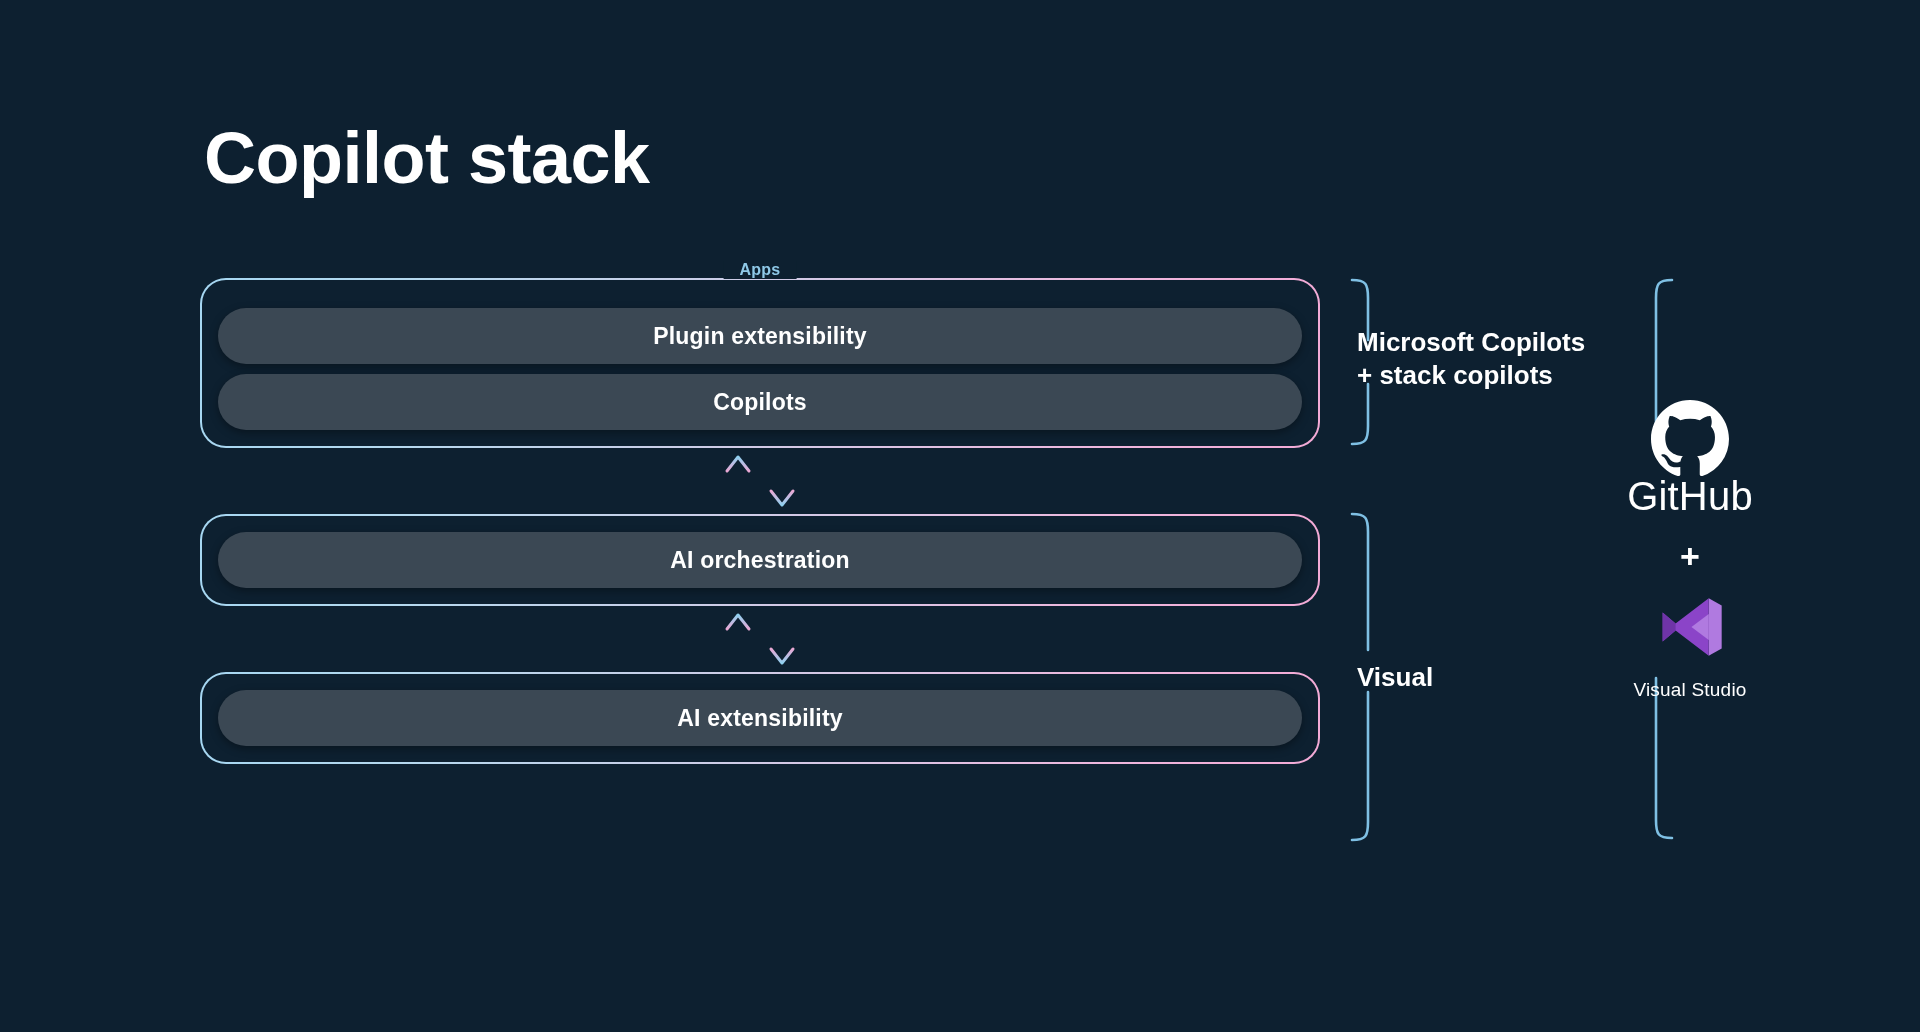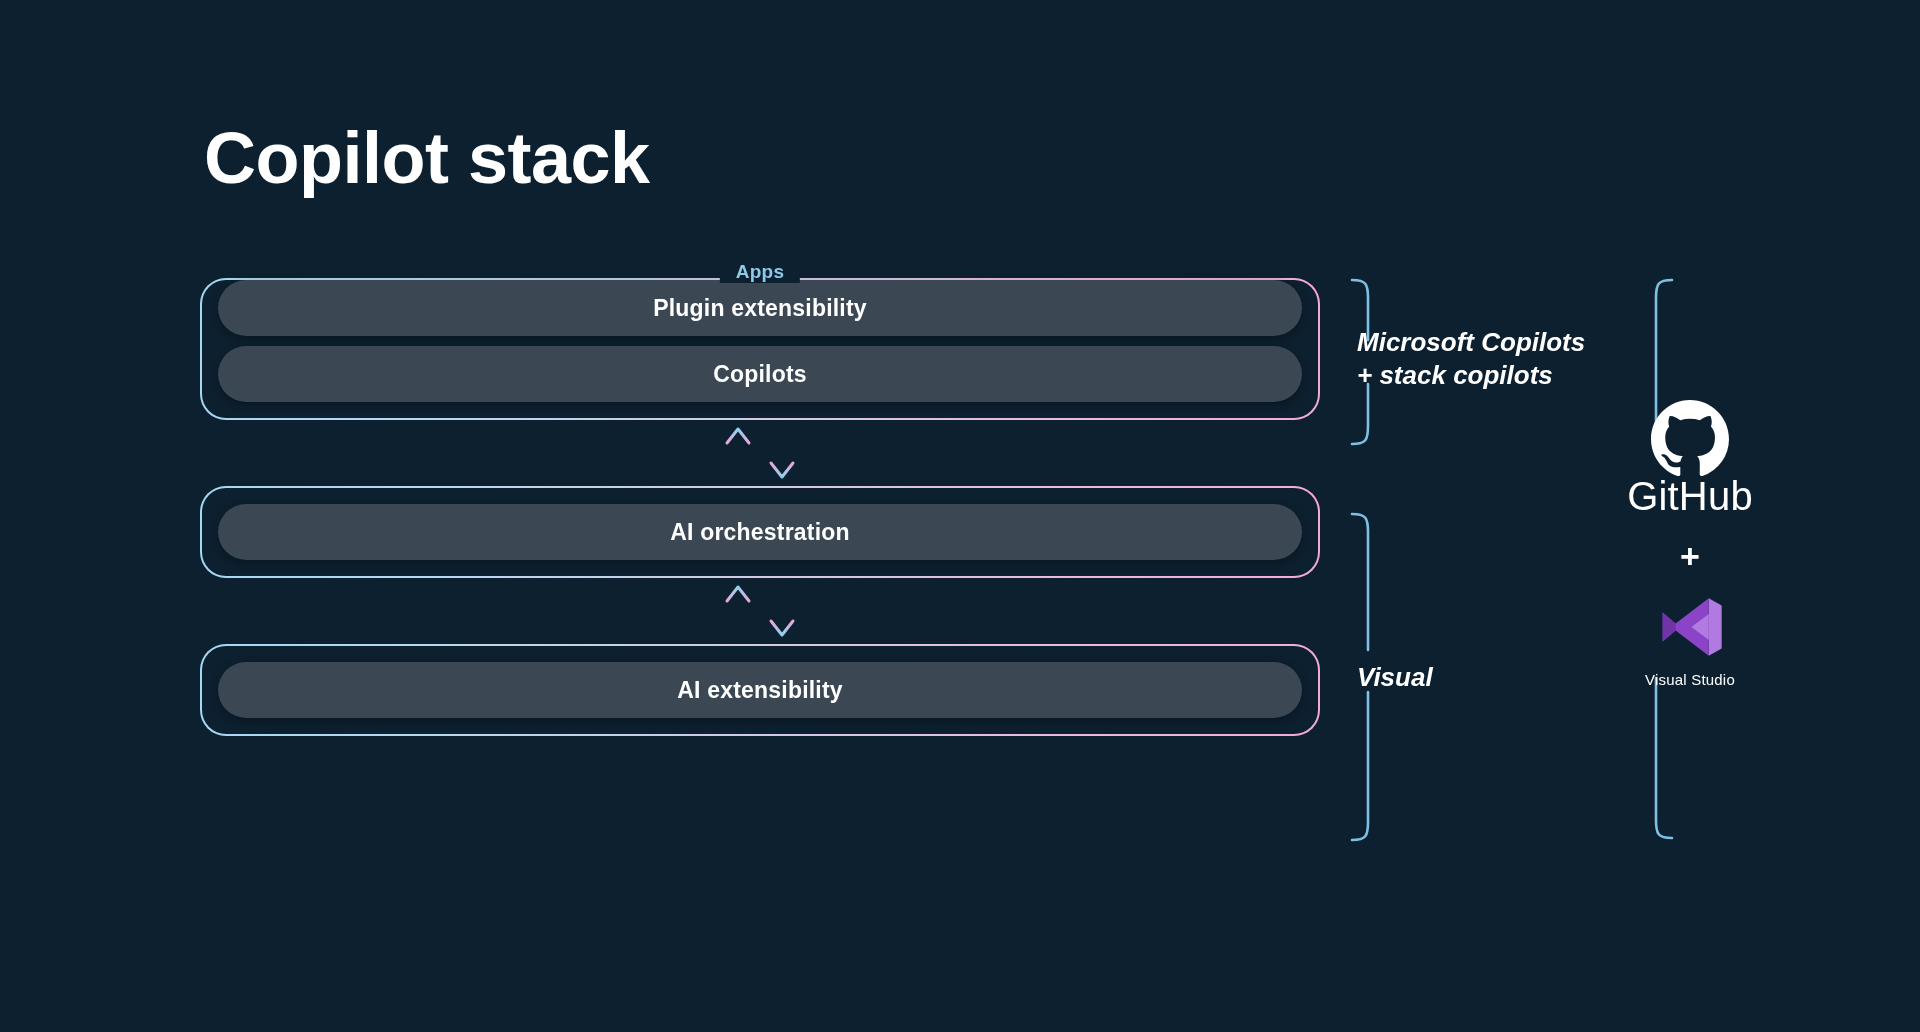--- a/index.html
+++ b/index.html
@@ -53,29 +53,29 @@
   .group-inner {
     background: #0d2030;
     border-radius: 24px;
     padding: 16px;
     display: flex;
     flex-direction: column;
     gap: 10px;
   }
 
   
-  .group-box.with-caption .group-inner { padding-top: 0; }
+  .group-box.with-caption .group-inner { padding-top: 28px; }
   .group-caption {
     position: absolute;
     top: -17px;
     left: 50%;
     transform: translateX(-50%);
     background: #0d2030;
     padding: 0 16px;
-    font-size: 19px;
+    font-size: 16px;
     font-weight: bold;
     color: #8fc9e8;
     letter-spacing: 0.2px;
     z-index: 3;
     white-space: nowrap;
   }
 
   
   .pill {
     height: 56px;
@@ -107,42 +107,41 @@
   }
   .bracket svg { display: block; }
 
   .side-label {
     position: absolute;
     color: #ffffff;
     font-size: 26px;
     font-weight: bold;
     line-height: 1.28;
     white-space: nowrap;
-    font-style: italic;
   }
 
   #copilots-label { left: 1357px; top: 326px; }
   #azure-label    { left: 1357px; top: 661px; }
 
   
   #logos-column {
     position: absolute;
     left: 1600px;
     top: 400px;
     width: 180px;
     text-align: center;
   }
   .logo-block { margin: 0 auto; }
   .logo-caption {
     color: #ffffff;
     font-weight: normal;
     letter-spacing: 0.2px;
   }
   #github-caption { font-size: 40px; margin-top: -8px; }
-  #vs-caption     { font-size: 15px; margin-top: 4px; }
+  #vs-caption     { font-size: 19px; margin-top: 12px; }
   #plus-sign {
     font-size: 34px;
     font-weight: bold;
     color: #ffffff;
     margin: 20px 0 18px 0;
     line-height: 1;
   }
 </style>
 </head>
 <body>

